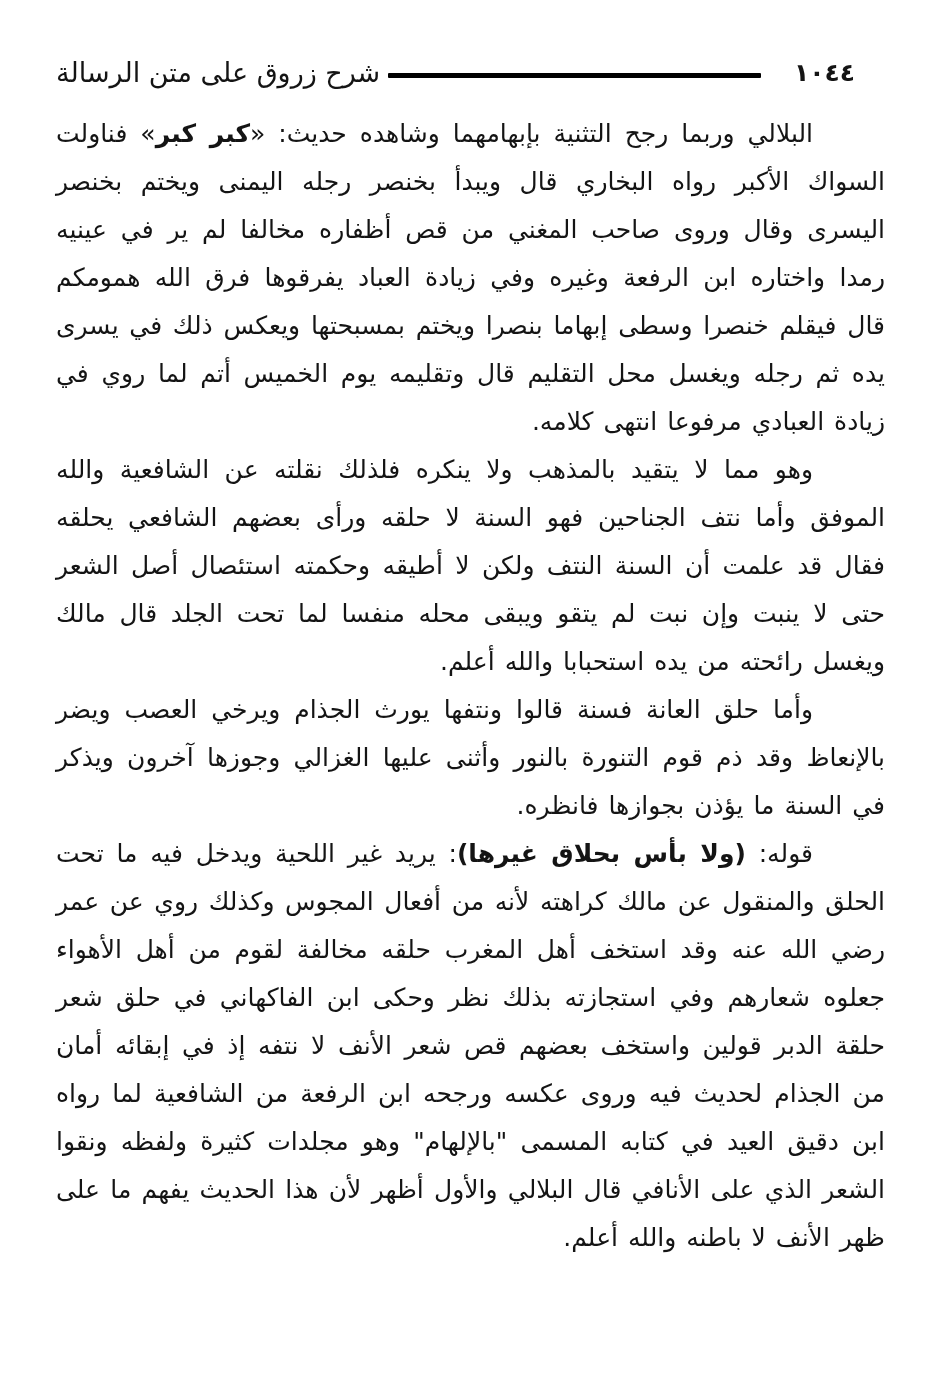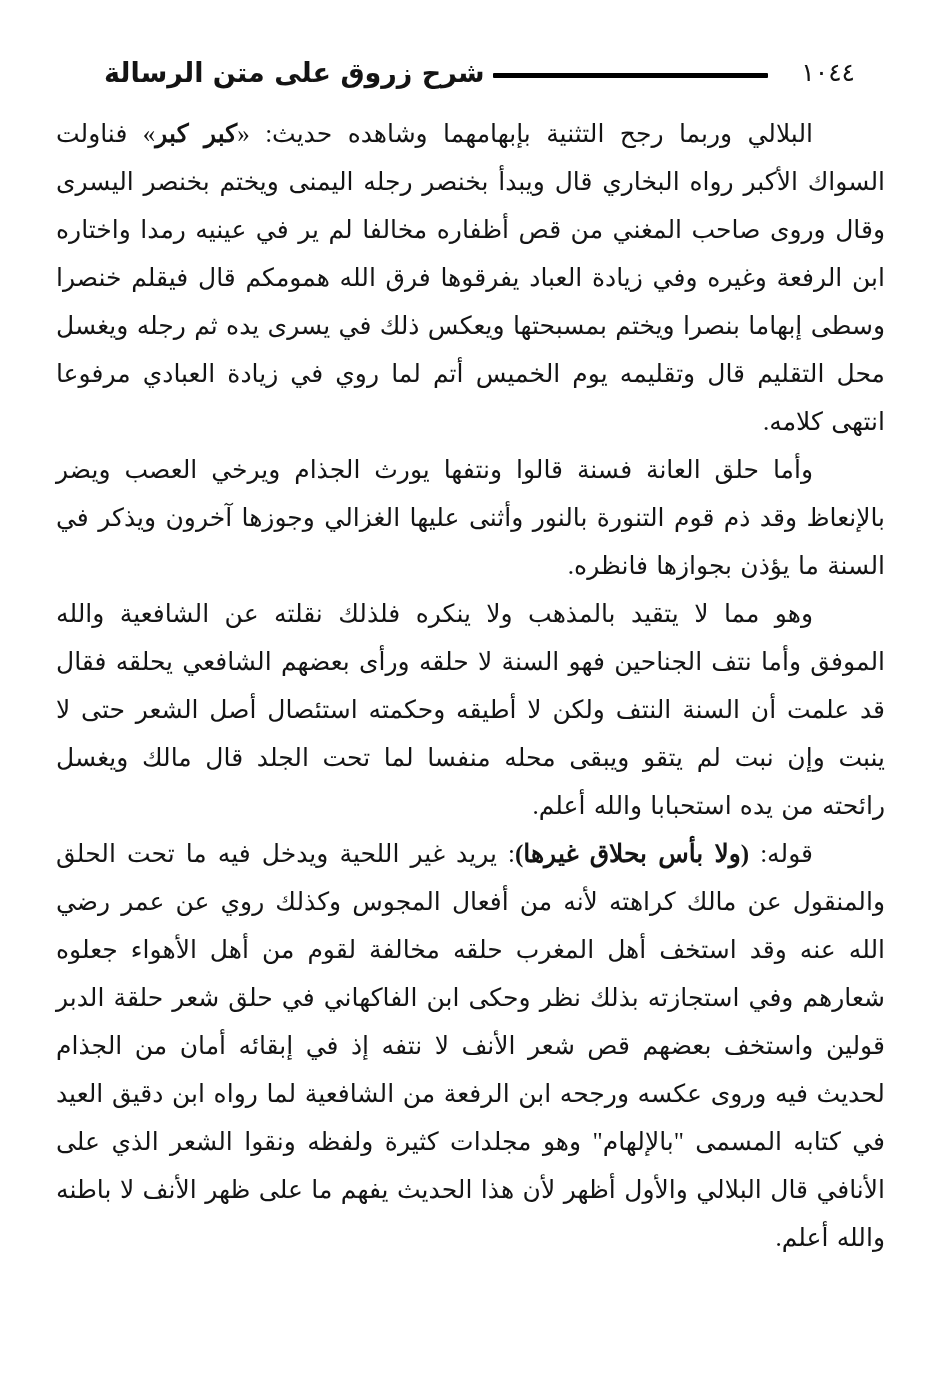--- a/index.html
+++ b/index.html
@@ -24,63 +24,61 @@
     padding: 50px 56px 0 56px;
     overflow: hidden;
   }
   .page-header {
     display: flex;
     direction: rtl;
     align-items: center;
     height: 44px;
   }
   .page-number {
-    font-weight: normal;
+    font-weight: bold;
     font-size: 25px;
     margin-right: 30px;
     white-space: nowrap;
     letter-spacing: 1px;
   }
   .header-rule {
     flex: 1;
     height: 5px;
     background: var(--rule-color);
     margin: 6px 33px 0 8px;
     border-radius: 1px;
   }
   .book-title {
-    font-weight: bold;
+    font-weight: normal;
     font-size: 27px;
     white-space: nowrap;
-    margin-left: 48px;
   }
   .body-text {
     margin-top: 16px;
   }
   .body-text p {
     margin: 0;
     font-size: 25px;
     line-height: 48px;
     text-align: justify;
     text-indent: 72px;
     word-spacing: 2px;
-    font-family: Liberation Serif, serif;
   }
   .bold {
     font-weight: bold;
   }
 </style>
 </head>
 <body>
 
 <div class="page">
   <header class="page-header">
     <span class="page-number">١٠٤٤</span>
     <span class="header-rule"></span>
     <span class="book-title">شرح زروق على متن الرسالة</span>
   </header>
   <main class="body-text">
       <p><span>البلالي وربما رجح التثنية بإبهامهما وشاهده حديث: «</span><span class="bold">كبر كبر</span><span>» فناولت السواك الأكبر رواه البخاري قال ويبدأ بخنصر رجله اليمنى ويختم بخنصر اليسرى وقال وروى صاحب المغني من قص أظفاره مخالفا لم ير في عينيه رمدا واختاره ابن الرفعة وغيره وفي زيادة العباد يفرقوها فرق الله همومكم قال فيقلم خنصرا وسطى إبهاما بنصرا ويختم بمسبحتها ويعكس ذلك في يسرى يده ثم رجله ويغسل محل التقليم قال وتقليمه يوم الخميس أتم لما روي في زيادة العبادي مرفوعا انتهى كلامه.</span></p>
+      <p><span>وهو مما لا يتقيد بالمذهب ولا ينكره فلذلك نقلته عن الشافعية والله الموفق وأما نتف الجناحين فهو السنة لا حلقه ورأى بعضهم الشافعي يحلقه فقال قد علمت أن السنة النتف ولكن لا أطيقه وحكمته استئصال أصل الشعر حتى لا ينبت وإن نبت لم يتقو ويبقى محله منفسا لما تحت الجلد قال مالك ويغسل رائحته من يده استحبابا والله أعلم.</span></p>
       <p><span>وأما حلق العانة فسنة قالوا ونتفها يورث الجذام ويرخي العصب ويضر بالإنعاظ وقد ذم قوم التنورة بالنور وأثنى عليها الغزالي وجوزها آخرون ويذكر في السنة ما يؤذن بجوازها فانظره.</span></p>
-      <p><span>وهو مما لا يتقيد بالمذهب ولا ينكره فلذلك نقلته عن الشافعية والله الموفق وأما نتف الجناحين فهو السنة لا حلقه ورأى بعضهم الشافعي يحلقه فقال قد علمت أن السنة النتف ولكن لا أطيقه وحكمته استئصال أصل الشعر حتى لا ينبت وإن نبت لم يتقو ويبقى محله منفسا لما تحت الجلد قال مالك ويغسل رائحته من يده استحبابا والله أعلم.</span></p>
       <p><span>قوله: </span><span class="bold">(ولا بأس بحلاق غيرها)</span><span>: يريد غير اللحية ويدخل فيه ما تحت الحلق والمنقول عن مالك كراهته لأنه من أفعال المجوس وكذلك روي عن عمر رضي الله عنه وقد استخف أهل المغرب حلقه مخالفة لقوم من أهل الأهواء جعلوه شعارهم وفي استجازته بذلك نظر وحكى ابن الفاكهاني في حلق شعر حلقة الدبر قولين واستخف بعضهم قص شعر الأنف لا نتفه إذ في إبقائه أمان من الجذام لحديث فيه وروى عكسه ورجحه ابن الرفعة من الشافعية لما رواه ابن دقيق العيد في كتابه المسمى "بالإلهام" وهو مجلدات كثيرة ولفظه ونقوا الشعر الذي على الأنافي قال البلالي والأول أظهر لأن هذا الحديث يفهم ما على ظهر الأنف لا باطنه والله أعلم.</span></p>
     </main>
 </div>
 
 </body></html>

